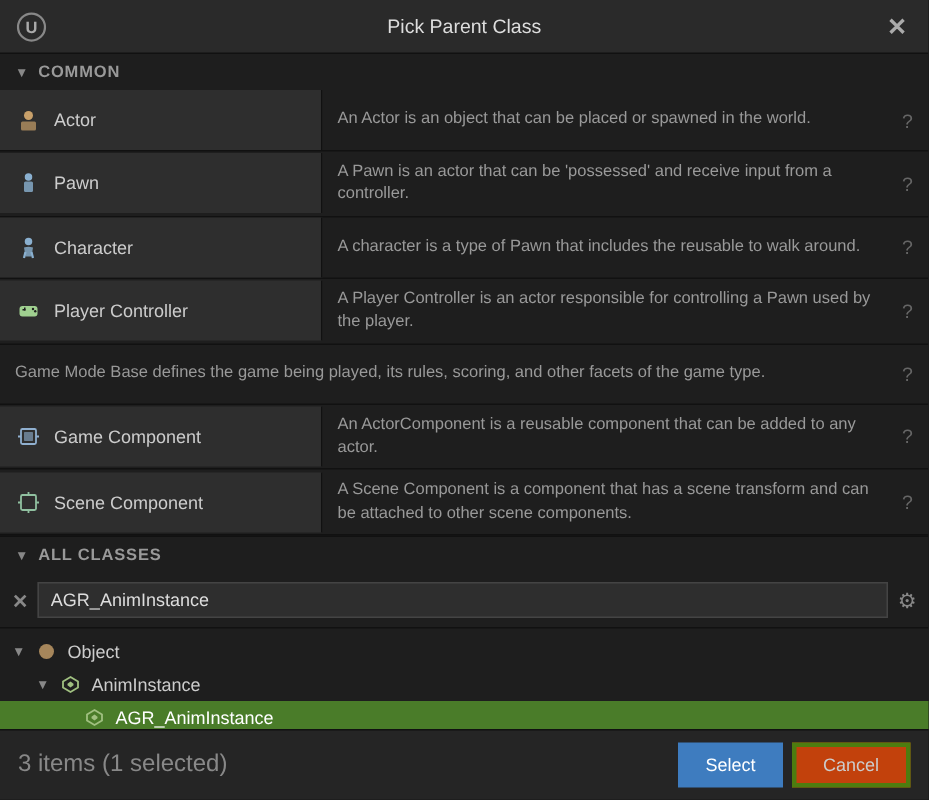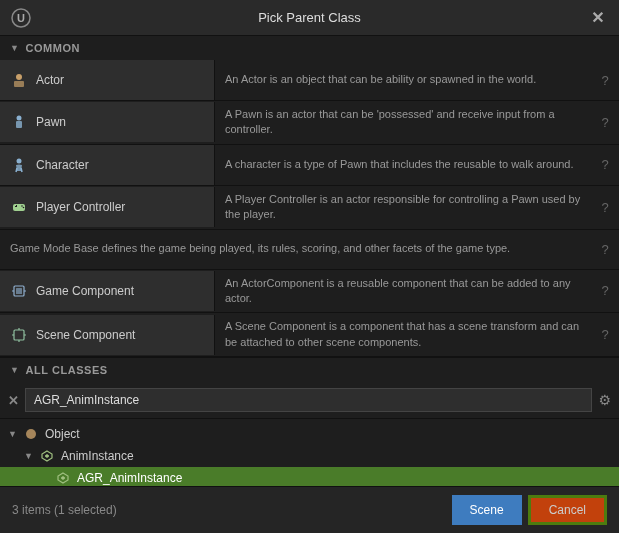--- a/index.html
+++ b/index.html
@@ -226,21 +226,21 @@
       display: flex;
       align-items: center;
       justify-content: space-between;
       padding: 8px 12px;
       background: #252525;
       border-top: 1px solid #111;
       flex-shrink: 0;
     }
     .status-text {
       color: #888;
-      font-size: 12px;
+      font-size: 16px;
     }
     .bottom-buttons {
       display: flex;
       gap: 6px;
     }
     .btn {
       padding: 5px 18px;
       font-size: 12px;
       cursor: pointer;
       border: none;
@@ -293,21 +293,21 @@
     <div class="class-item">
       <button class="class-item-btn">
         <span class="class-icon icon-actor">
           <svg width="16" height="16" viewBox="0 0 16 16">
               <circle cx="8" cy="5" r="3" fill="#c8a06a"></circle>
               <rect x="3" y="9" width="10" height="6" rx="1" fill="#c8a06a" opacity="0.7"></rect>
             </svg>
         </span>
         <span>Actor</span>
       </button>
-      <div class="class-description">An Actor is an object that can be ability or spawned in the world.</div>
+      <div class="class-description">An Actor is an object that can be placed or spawned in the world.</div>
       <div class="class-help">?</div>
     </div>
 
     <div class="class-item">
       <button class="class-item-btn">
         <span class="class-icon icon-pawn">
           <svg width="16" height="16" viewBox="0 0 16 16">
               <circle cx="8" cy="4" r="2.5" fill="#8ab0d0"></circle>
               <rect x="5" y="7" width="6" height="7" rx="1" fill="#8ab0d0" opacity="0.8"></rect>
             </svg>
@@ -443,16 +443,16 @@
 
     </div>
 
   </div>
 
 </div>
 
 <div class="bottom-bar">
   <span class="status-text">3 items (1 selected)</span>
   <div class="bottom-buttons">
-    <button class="btn btn-select">Scene</button>
+    <button class="btn btn-select">Select</button>
     <button class="btn btn-cancel">Cancel</button>
   </div>
 </div>
 
 </body></html>

